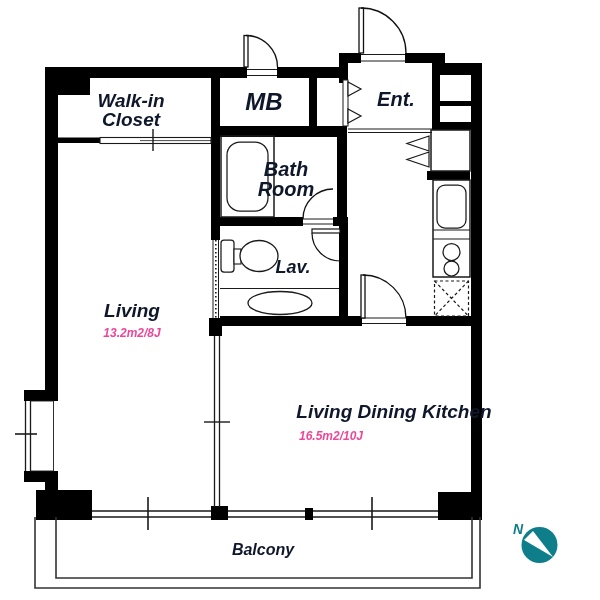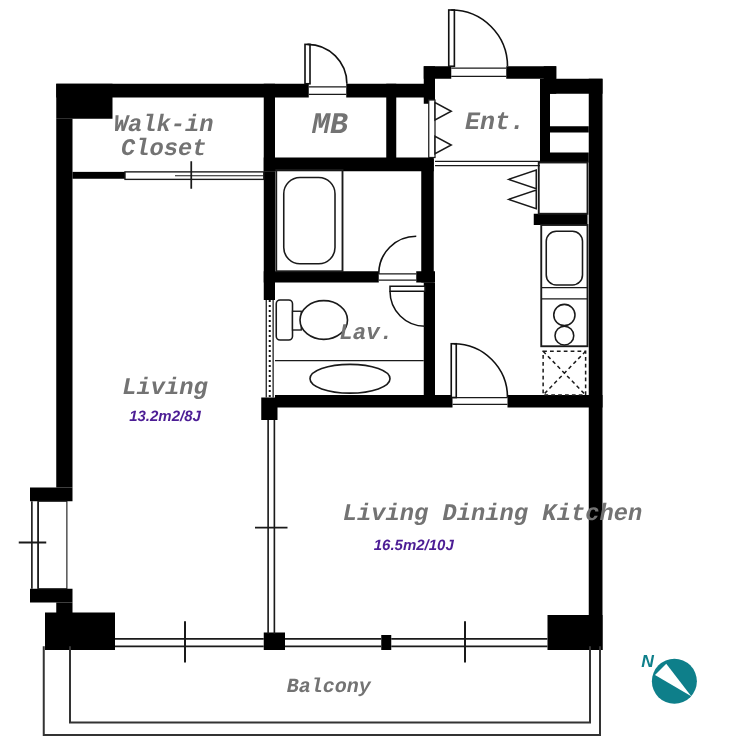--- a/index.html
+++ b/index.html
@@ -1,23 +1,23 @@
 <!DOCTYPE html>
 <html><head>
 <meta charset="utf-8">
 <style>
   html,body{margin:0;padding:0;background:#ffffff;}
   .stage{position:relative;width:600px;height:600px;background:#fff;overflow:hidden;
          font-family:"Liberation Serif",serif;}
   .stage svg{position:absolute;left:0;top:0;}
   .lbl{position:absolute;transform:translate(-50%,-50%);
-       font-family:Liberation Mono, monospace;font-style:italic;font-weight:bold;
-       color:#737373;white-space:pre-line;text-align:center;line-height:1.02;}
+       font-family:Liberation Sans, sans-serif;font-style:italic;font-weight:bold;
+       color:#0f172a;white-space:pre-line;text-align:center;line-height:1.02;}
   .area{font-family:"Liberation Sans",sans-serif;font-style:italic;font-weight:bold;
-        color:#4c1d95;}
+        color:#ec4899;}
   .north{font-family:"Liberation Sans",sans-serif;font-style:italic;font-weight:bold;
          color:#0e7f8a;}
 </style>
 </head>
 <body>
 
 <div class="stage">
 
 <svg width="600" height="600" viewBox="0 0 600 600">
 
@@ -166,20 +166,22 @@
   </g>
 </svg>
 
 <div class="lbl" style="left:131px;top:110px;font-size:19px;">Walk-in
 Closet</div>
 
 <div class="lbl" style="left:264px;top:102px;font-size:24px;">MB</div>
 
 <div class="lbl" style="left:396px;top:99px;font-size:20px;">Ent.</div>
 
+<div class="lbl" style="left:286px;top:180px;font-size:20px;line-height:0.98;">Bath
+Room</div>
 
 <div class="lbl" style="left:293px;top:267px;font-size:18px;text-align:right;">Lav.</div>
 
 <div class="lbl" style="left:132px;top:311px;font-size:19px;">Living</div>
 <div class="lbl area" style="left:132px;top:333px;font-size:12px;">13.2m2/8J</div>
 
 <div class="lbl" style="left:350px;top:412px;font-size:19px;white-space:nowrap;margin-left:44px;">Living Dining Kitchen</div>
 <div class="lbl area" style="left:331px;top:436px;font-size:12px;">16.5m2/10J</div>
 
 <div class="lbl" style="left:263px;top:550px;font-size:16px;">Balcony</div>

